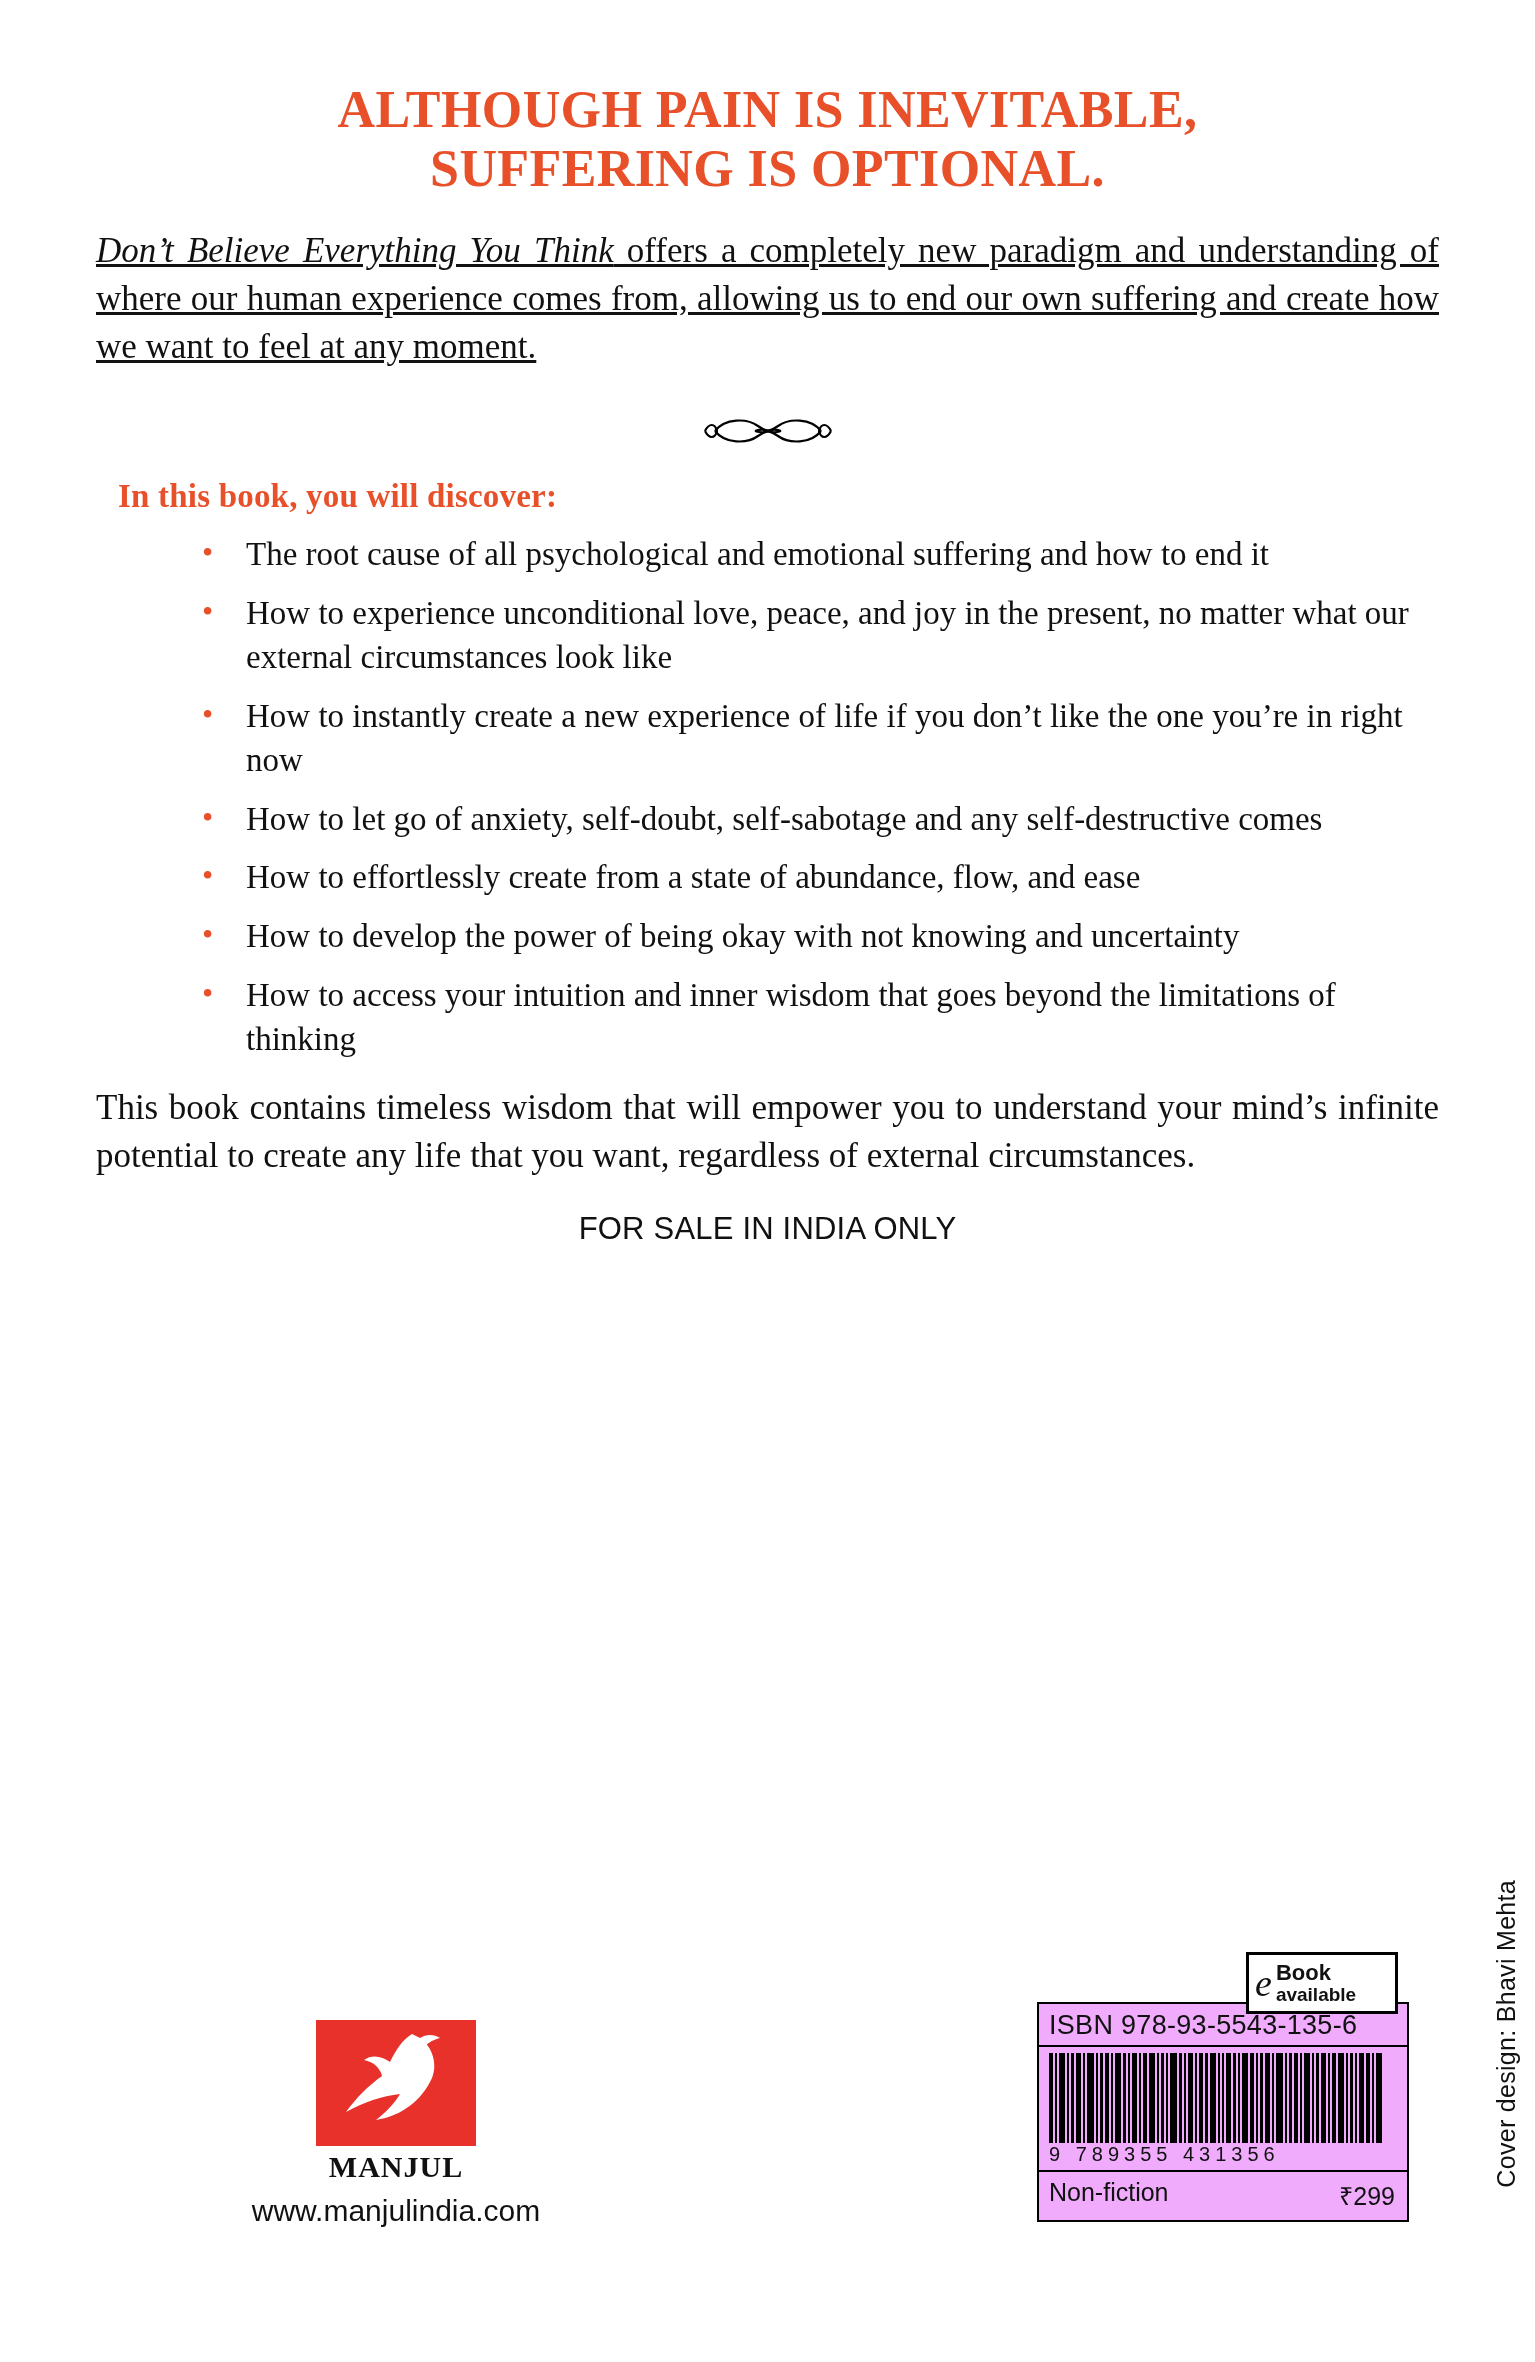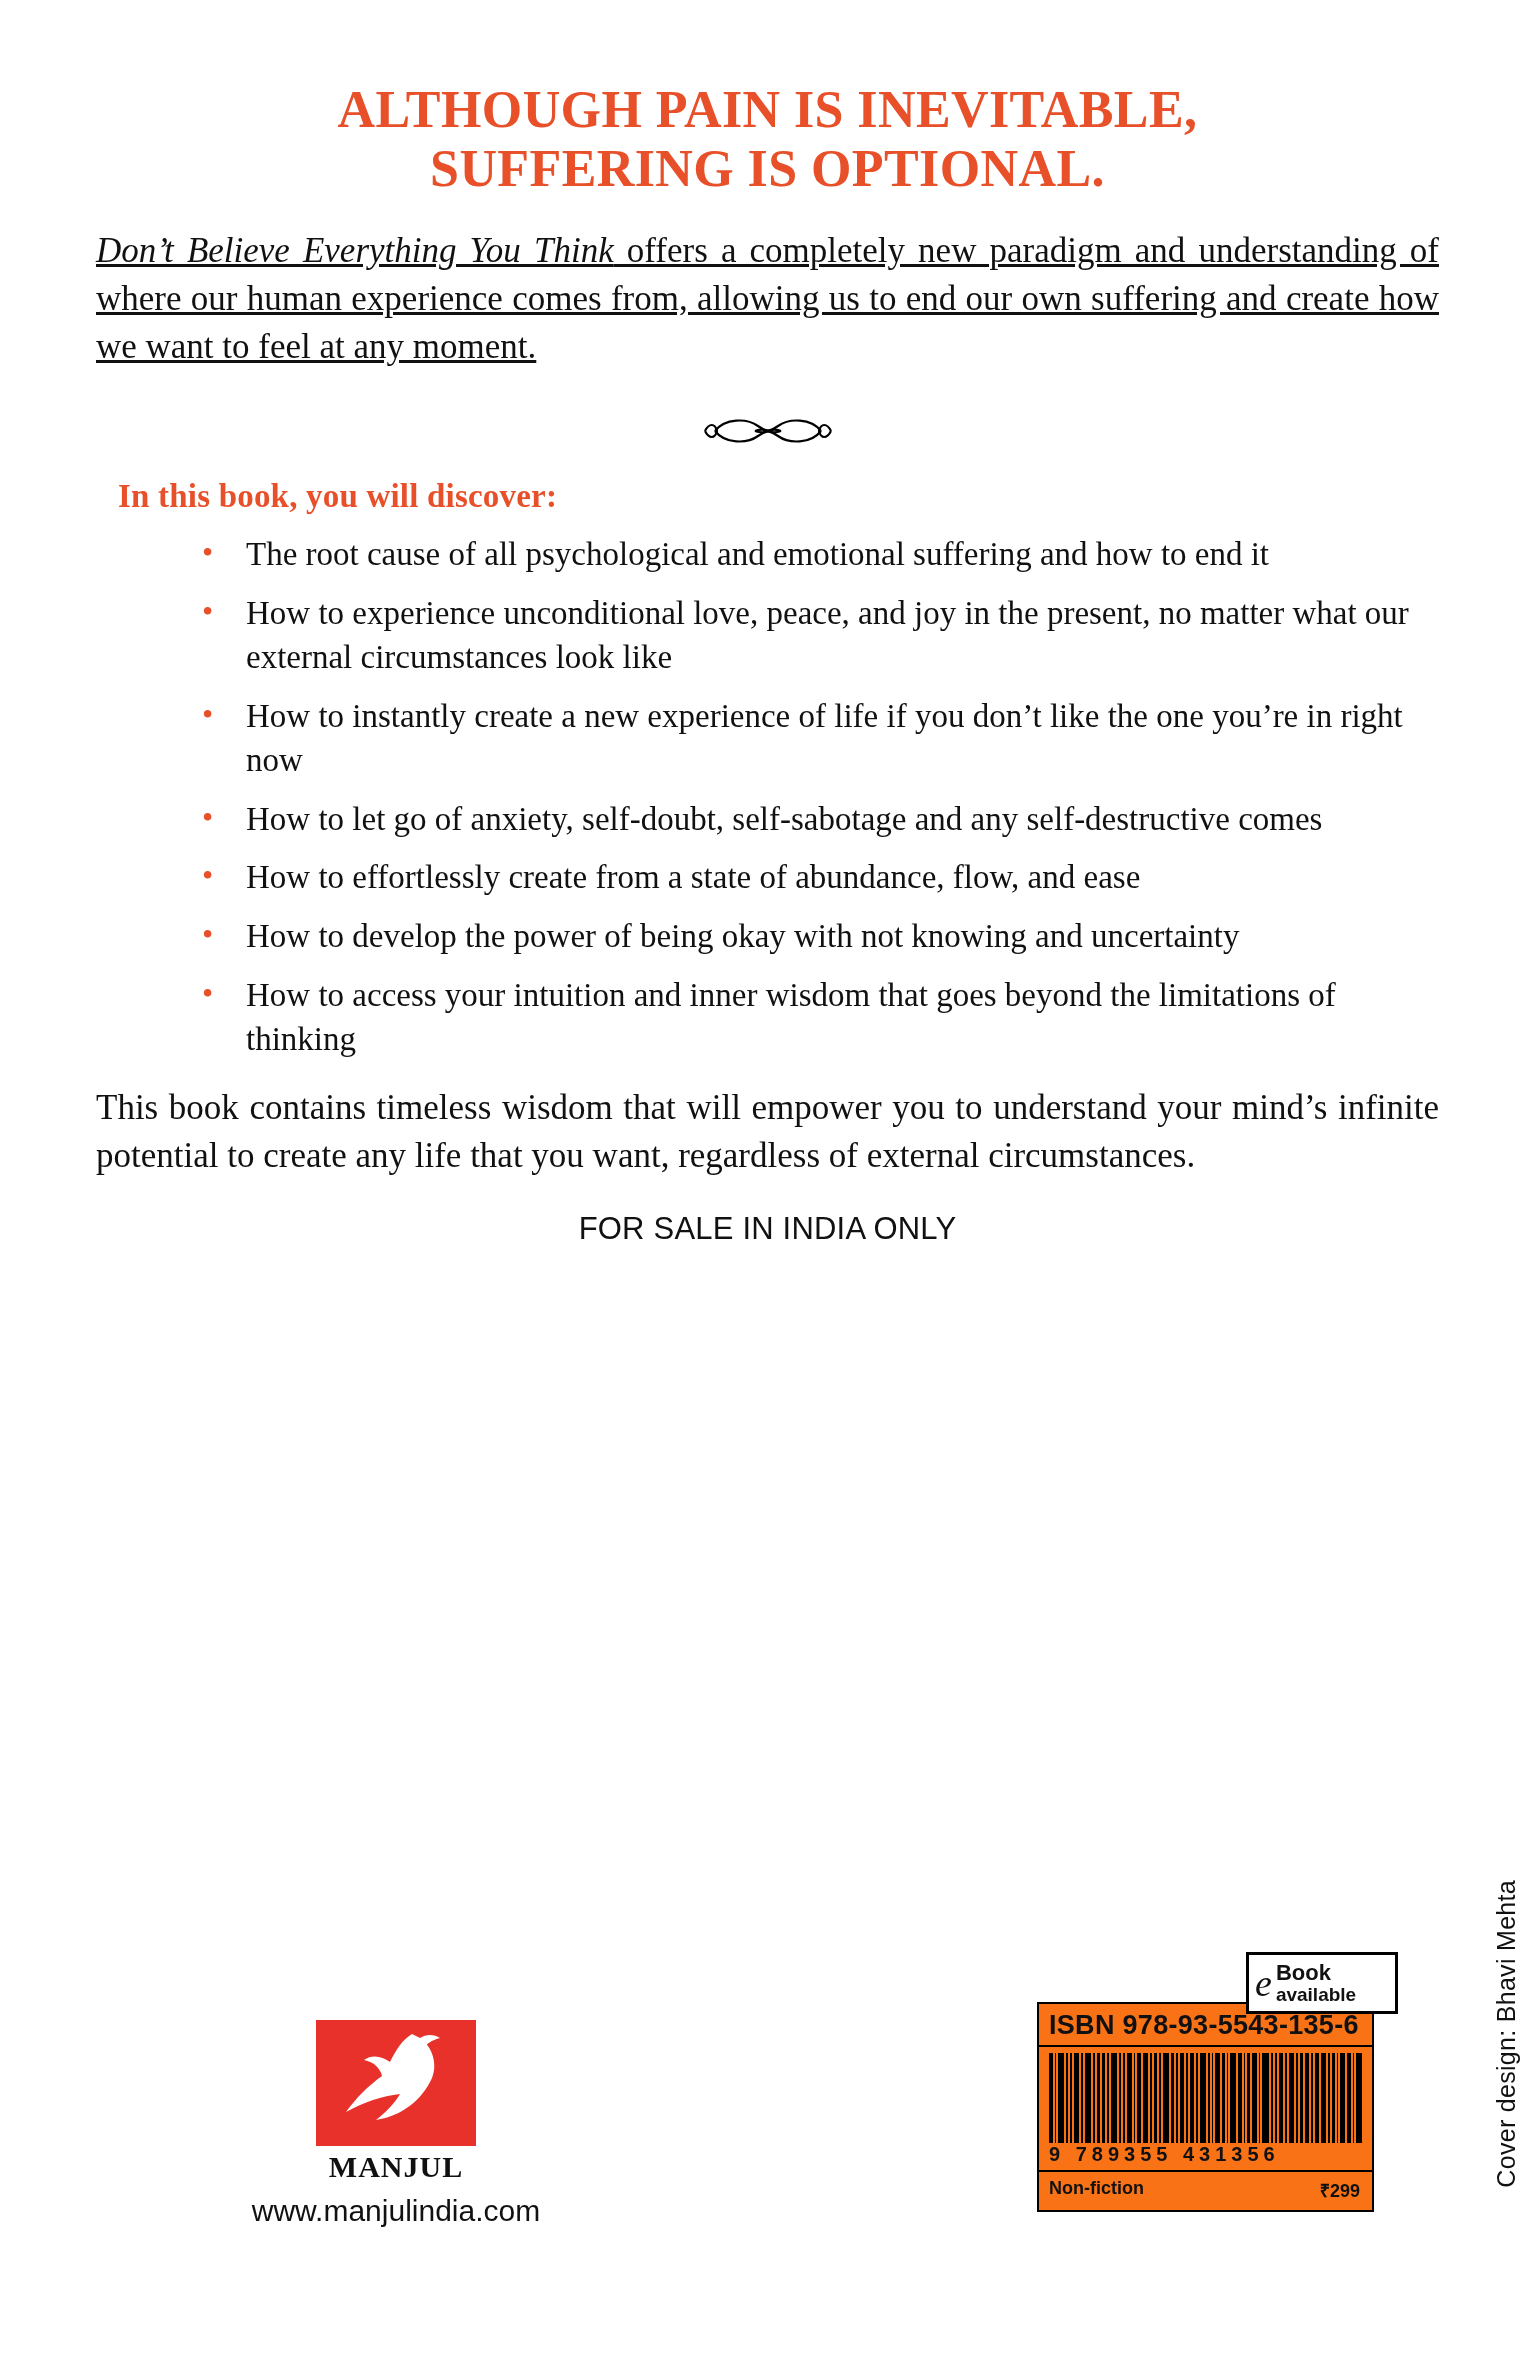--- a/index.html
+++ b/index.html
@@ -165,24 +165,23 @@
     line-height: 1.02;
     font-weight: bold;
   }
   .ebook-badge .badge-text .small {
     font-size: 19px;
     font-weight: bold;
     display: block;
   }
   .barcode-box {
     border: 2px solid #000;
-    background: #f97316;
-    width: 337px;
+    background: #f0abfc;
+    width: 372px;
     box-sizing: border-box;
-    font-weight: bold;
   }
   .isbn-line {
     font-family: "Liberation Sans", sans-serif;
     font-size: 27px;
     padding: 6px 8px 4px 10px;
     border-bottom: 2px solid #000;
     letter-spacing: 0.3px;
   }
   .bars {
     height: 96px;
@@ -202,21 +201,21 @@
     font-size: 20px;
     letter-spacing: 5px;
     padding: 0 10px 4px 10px;
     border-bottom: 2px solid #000;
     white-space: nowrap;
   }
   .price-row {
     display: flex;
     justify-content: space-between;
     font-family: "Liberation Sans", sans-serif;
-    font-size: 18px;
+    font-size: 25px;
     padding: 6px 12px 8px 10px;
   }
   .credit {
     position: absolute;
     right: 14px;
     top: 1880px;
     font-family: "Liberation Sans", sans-serif;
     font-size: 25px;
     color: #111;
     writing-mode: vertical-rl;

